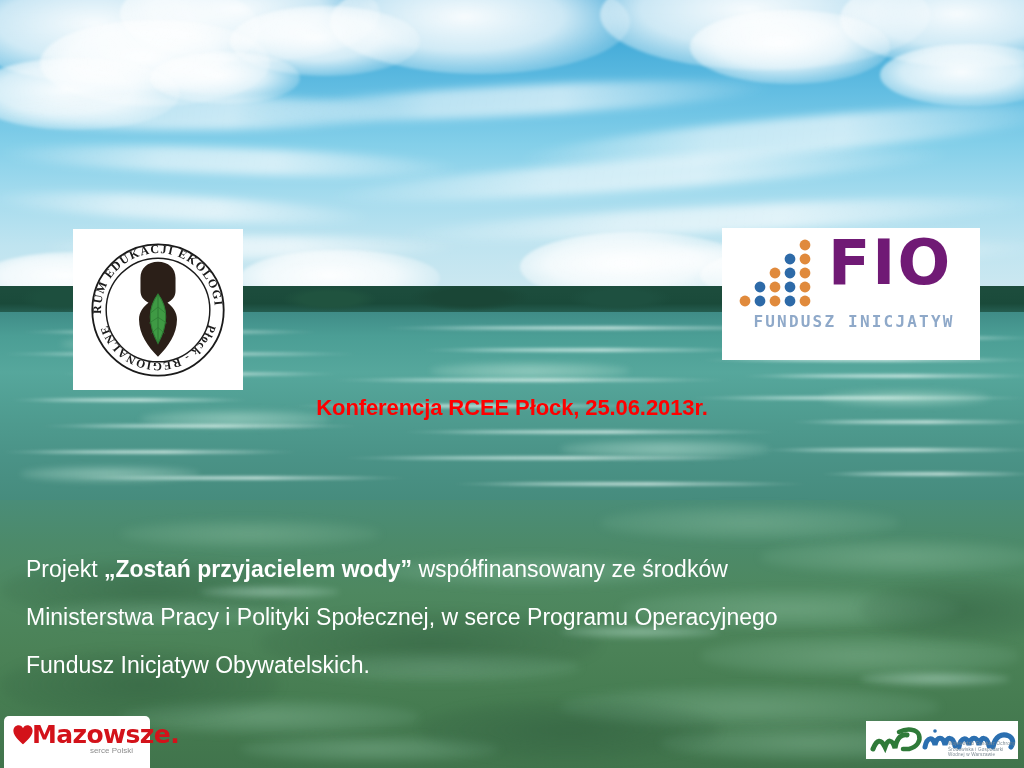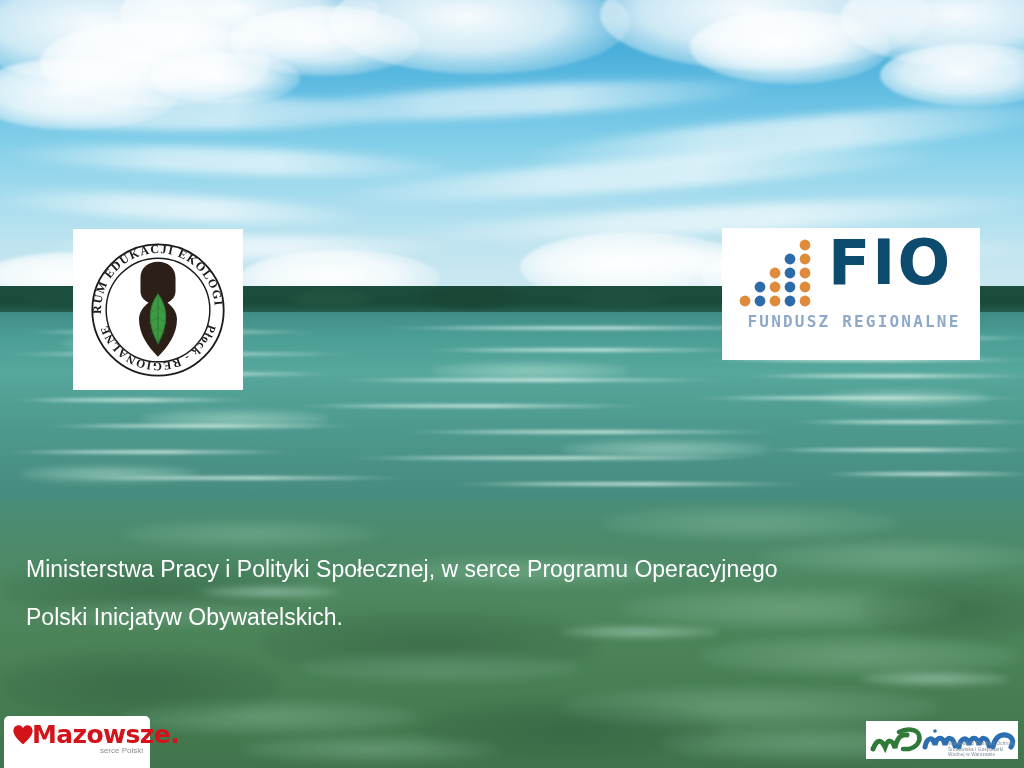--- a/index.html
+++ b/index.html
@@ -172,21 +172,21 @@
     position:absolute; left:722px; top:228px;
     width:258px; height:132px;
     background:#ffffff;
     overflow:hidden;
   }
   .fio-dots { position:absolute; left:16px; top:9px; width:82px; height:72px; }
   .fio-word {
     position:absolute; left:106px; top:4px;
     font-size:62px; line-height:62px;
     font-weight:bold;
-    color:#0c4a6e;
+    color:#701a75;
     letter-spacing:2px;
     font-family:"DejaVu Sans", sans-serif;
   }
   .fio-l1 {
     position:absolute; left:14px; top:84px; width:236px;
     text-align:center;
     font-size:16px; letter-spacing:2.2px;
     color:#8fa9c9; font-weight:bold;
     font-family:"DejaVu Sans Mono", monospace;
   }
@@ -205,21 +205,21 @@
     border-radius:5px;
   }
   .mz-word {
     position:absolute; left:10px; top:6px;
     font-size:25px; line-height:25px;
     color:#d3121a; font-weight:bold;
     font-family:"DejaVu Sans", sans-serif;
     letter-spacing:-0.6px;
   }
   .mz-sub {
-    position:absolute; right:7px; top:30px;
+    position:absolute; right:17px; top:30px;
     font-size:8px; color:#8d8d8d;
     font-family:"Liberation Sans", sans-serif;
   }
 
   .logo-wfos {
     position:absolute; left:866px; top:721px;
     width:152px; height:38px;
     background:#ffffff;
     overflow:hidden;
   }
@@ -373,28 +373,30 @@
       <circle cx="52" cy="36" r="5.4" fill="#2d6aa8"></circle>
       <circle cx="52" cy="22" r="5.4" fill="#2d6aa8"></circle>
 
       <circle cx="67" cy="64" r="5.4" fill="#e08a3c"></circle>
       <circle cx="67" cy="50" r="5.4" fill="#e08a3c"></circle>
       <circle cx="67" cy="36" r="5.4" fill="#e08a3c"></circle>
       <circle cx="67" cy="22" r="5.4" fill="#e08a3c"></circle>
       <circle cx="67" cy="8" r="5.4" fill="#e08a3c"></circle>
     </svg>
     <div class="fio-word">FIO</div>
-    <div class="fio-l1">FUNDUSZ REGIONALNE</div>
-  </div>
-
+    <div class="fio-l1">FUNDUSZ INICJATYW</div>
+  </div>
+
+  <div class="subtitle">Konferencja RCEE Płock, 25.06.2013r.</div>
 
 
   <div class="body-block">
+    <div><span>Projekt </span><b>„Zostań przyjacielem wody”</b><span> współfinansowany ze środków</span></div>
     <div>Ministerstwa Pracy i Polityki Społecznej, w serce Programu Operacyjnego</div>
-    <div>Polski Inicjatyw Obywatelskich.</div>
+    <div>Fundusz Inicjatyw Obywatelskich.</div>
   </div>
 
   <div class="logo-mazowsze">
     <svg style="position:absolute;left:8px;top:8px;width:22px;height:22px;" viewBox="0 0 24 24">
       <path d="M12,22 C12,22 1.5,14.2 1.5,7.6 C1.5,3.7 4.3,1.4 7.2,1.4 C9.4,1.4 11.2,2.7 12,4.6
                C12.8,2.7 14.6,1.4 16.8,1.4 C19.7,1.4 22.5,3.7 22.5,7.6 C22.5,14.2 12,22 12,22 Z" fill="#d3121a"></path>
     </svg>
     <div class="mz-word" style="left:28px;">Mazowsze.</div>
     <div class="mz-sub">serce Polski</div>
   </div>

